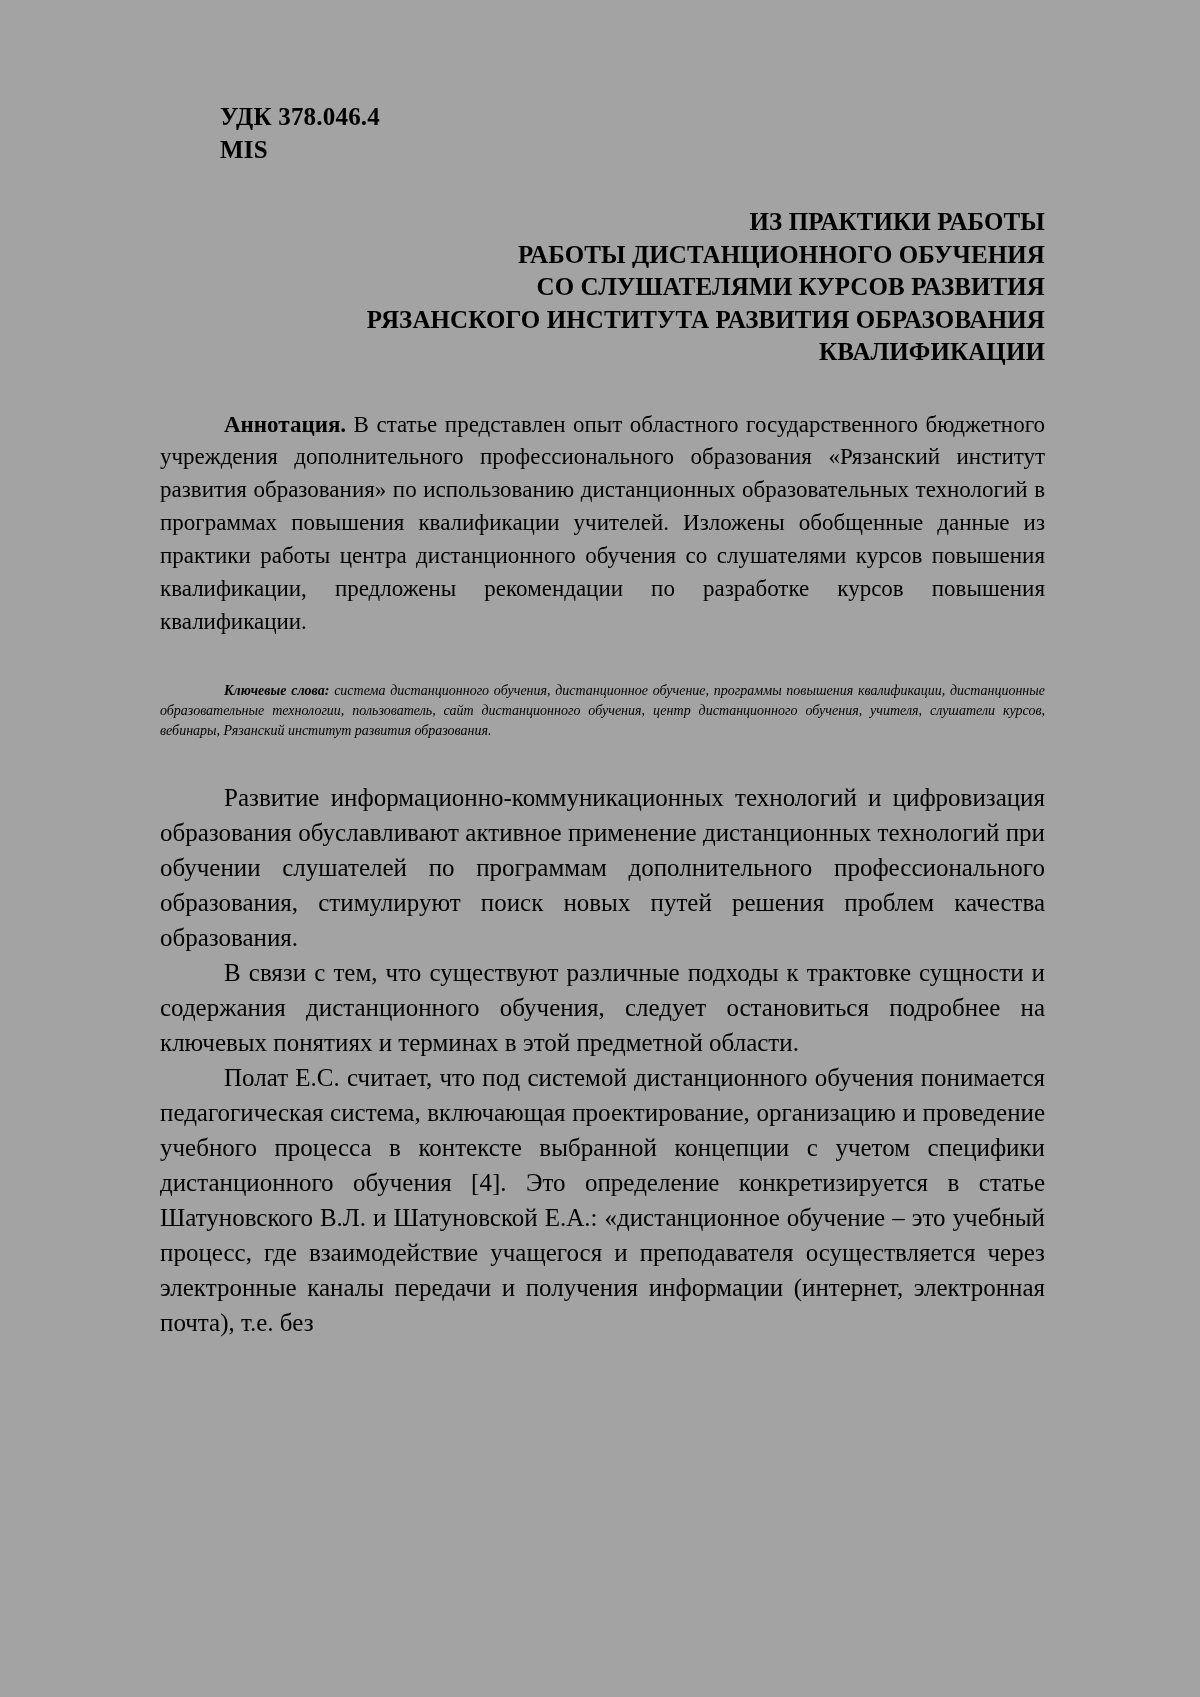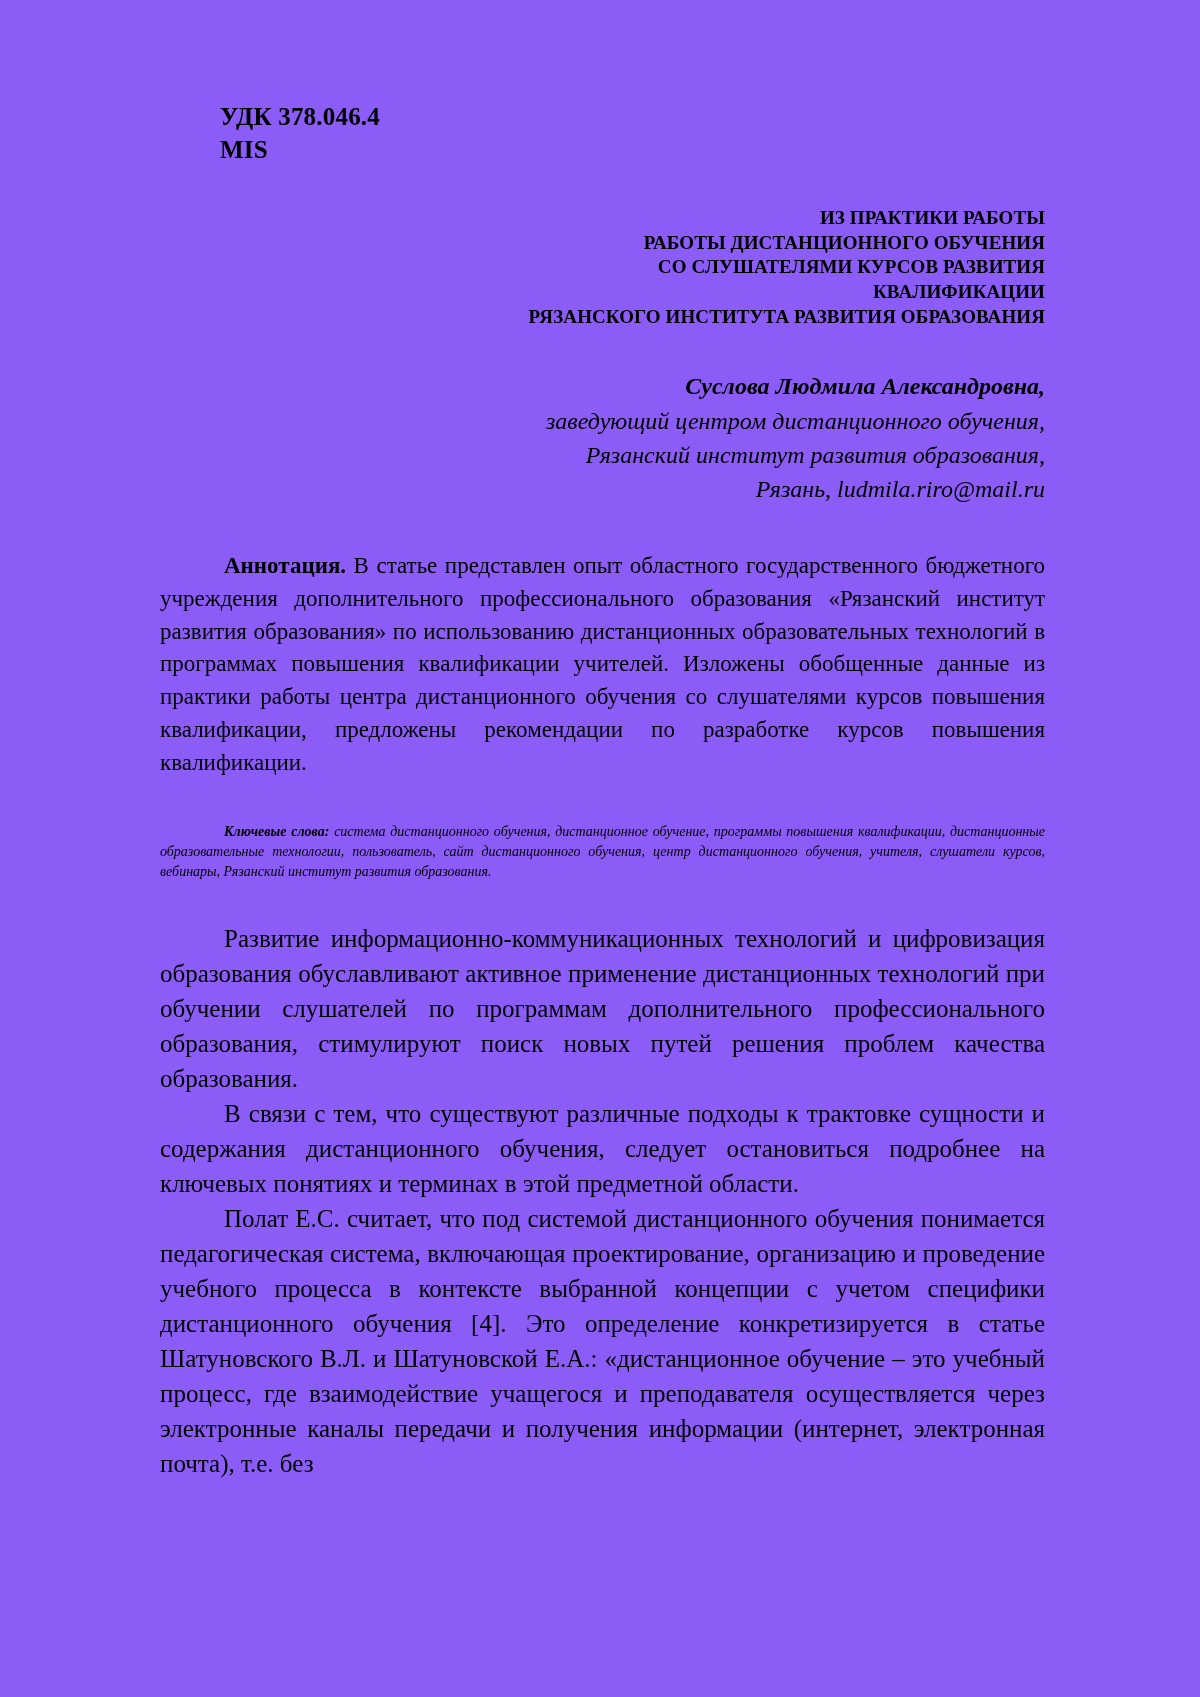--- a/index.html
+++ b/index.html
@@ -9,38 +9,38 @@
   }
   body {
     font-family: "Liberation Serif", "DejaVu Serif", serif;
     color: #000000;
   }
   .page {
     position: relative;
     width: 1200px;
     height: 1697px;
     margin: 0 auto;
-    background: #8b5cf6;
+    background: #a3a3a3;
     box-sizing: border-box;
     padding: 100px 155px 60px 160px;
   }
   .udk-block {
     font-size: 25px;
     font-weight: bold;
     line-height: 1.32;
     margin-left: 60px;
     margin-bottom: 40px;
   }
   .udk-line {
     display: block;
     letter-spacing: 0.2px;
   }
   .title {
     text-align: right;
-    font-size: 19px;
+    font-size: 25px;
     font-weight: bold;
     line-height: 1.30;
     letter-spacing: 0.1px;
     margin-top: 20px;
     margin-bottom: 40px;
   }
   .title .tline { display: block; }
   .author-block {
     text-align: right;
     font-style: italic;
@@ -87,30 +87,24 @@
 
   <div class="udk-block">
     <span class="udk-line">УДК 378.046.4</span>
     <span class="udk-line">MIS</span>
   </div>
 
   <div class="title">
     <span class="tline">ИЗ ПРАКТИКИ РАБОТЫ</span>
     <span class="tline">РАБОТЫ ДИСТАНЦИОННОГО ОБУЧЕНИЯ</span>
     <span class="tline">СО СЛУШАТЕЛЯМИ КУРСОВ РАЗВИТИЯ</span>
+    <span class="tline">РЯЗАНСКОГО ИНСТИТУТА РАЗВИТИЯ ОБРАЗОВАНИЯ</span>
     <span class="tline">КВАЛИФИКАЦИИ</span>
-    <span class="tline">РЯЗАНСКОГО ИНСТИТУТА РАЗВИТИЯ ОБРАЗОВАНИЯ</span>
   </div>
 
-  <div class="author-block">
-    <span class="author-name">Суслова Людмила Александровна,</span>
-    <span class="author-line">заведующий центром дистанционного обучения,</span>
-    <span class="author-line">Рязанский институт развития образования,</span>
-    <span class="author-line">Рязань, ludmila.riro@mail.ru</span>
-  </div>
 
   <p class="abstract"><b>Аннотация.</b><span> В статье представлен опыт областного государственного бюджетного учреждения дополнительного профессионального образования «Рязанский институт развития образования» по использованию дистанционных образовательных технологий в программах повышения квалификации учителей. Изложены обобщенные данные из практики работы центра дистанционного обучения со слушателями курсов повышения квалификации, предложены рекомендации по разработке курсов повышения квалификации.</span></p>
 
   <p class="keywords"><b>Ключевые слова:</b><span> система дистанционного обучения, дистанционное обучение, программы повышения квалификации, дистанционные образовательные технологии, пользователь, сайт дистанционного обучения, центр дистанционного обучения, учителя, слушатели курсов, вебинары, Рязанский институт развития образования.</span></p>
 
   <p class="body-par">Развитие информационно-коммуникационных технологий и цифровизация образования обуславливают активное применение дистанционных технологий при обучении слушателей по программам дополнительного профессионального образования, стимулируют поиск новых путей решения проблем качества образования.</p>
   <p class="body-par">В связи с тем, что существуют различные подходы к трактовке сущности и содержания дистанционного обучения, следует остановиться подробнее на ключевых понятиях и терминах в этой предметной области.</p>
   <p class="body-par">Полат Е.С. считает, что под системой дистанционного обучения понимается педагогическая система, включающая проектирование, организацию и проведение учебного процесса в контексте выбранной концепции с учетом специфики дистанционного обучения [4]. Это определение конкретизируется в статье Шатуновского В.Л. и Шатуновской Е.А.: «дистанционное обучение – это учебный процесс, где взаимодействие учащегося и преподавателя осуществляется через электронные каналы передачи и получения информации (интернет, электронная почта), т.е. без</p>
 
 </div>

